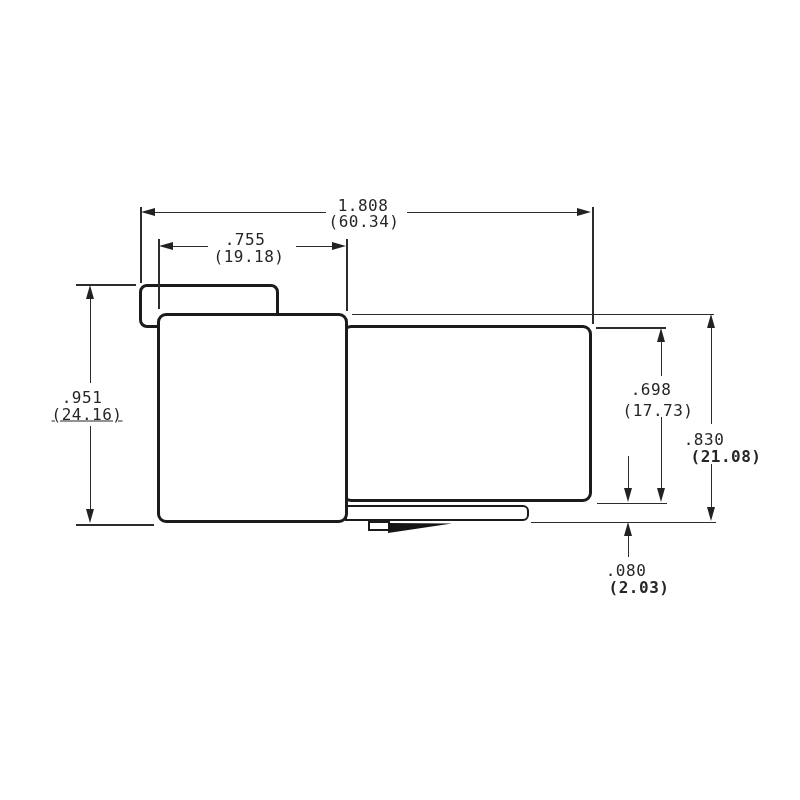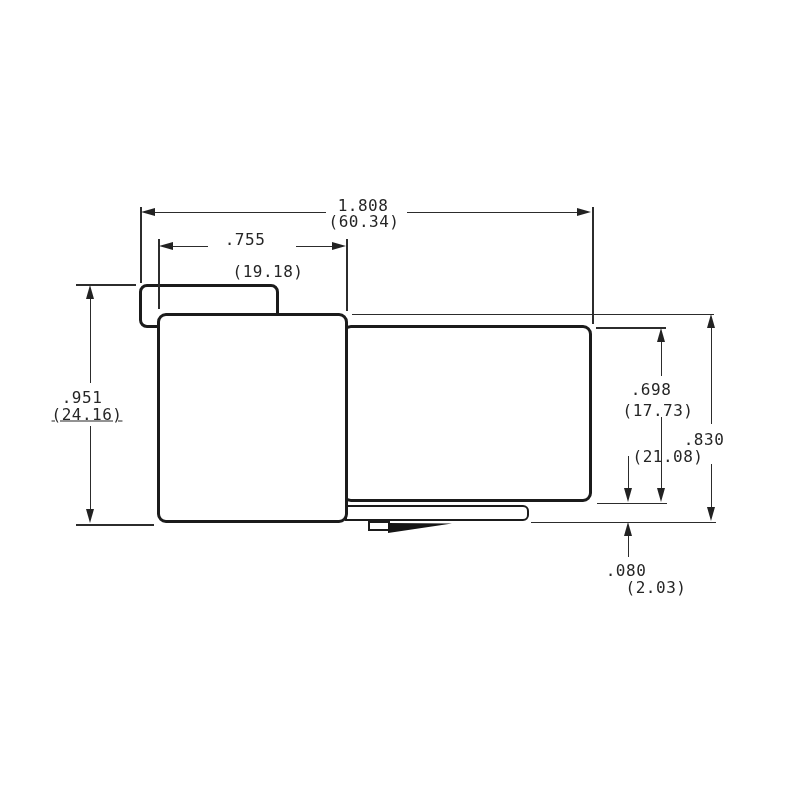--- a/index.html
+++ b/index.html
@@ -80,27 +80,27 @@
 
   <div class="lnv z6" style="left:627.5px;top:456px;height:34px;"></div>
   <div class="lnv z6" style="left:627.5px;top:534px;height:23px;"></div>
   <div class="ar s z6" style="left:623.5px;top:488px;"></div>
   <div class="ar n z6" style="left:623.5px;top:522px;"></div>
 
   <div class="dlab z7" style="left:363px;top:205px;text-align:center;">1.808</div>
   <div class="dlab z7" style="left:364px;top:221px;">(60.34)</div>
 
   <div class="dlab z7" style="left:245px;top:239px;">.755</div>
-  <div class="dlab z7" style="left:268px;top:256px;margin-top:15px;">(19.18)</div>
+  <div class="dlab z7" style="left:249px;top:256px;">(19.18)</div>
 
   <div class="dlab z7" style="left:82px;top:397px;">.951</div>
   <div class="dlab z7" style="left:87px;top:414px;text-decoration:underline;">(24.16)</div>
 
   <div class="dlab z7" style="left:651px;top:389px;">.698</div>
   <div class="dlab z7" style="left:658px;top:410px;">(17.73)</div>
 
   <div class="dlab z7" style="left:704px;top:439px;">.830</div>
-  <div class="dlab z7" style="left:668px;top:456px;">(21.08)</div>
+  <div class="dlab z7" style="left:726px;top:456px;font-weight:bold;">(21.08)</div>
 
   <div class="dlab z7" style="left:626px;top:570px;">.080</div>
-  <div class="dlab z7" style="left:656px;top:587px;">(2.03)</div>
+  <div class="dlab z7" style="left:639px;top:587px;font-weight:bold;">(2.03)</div>
 
 </div>
 
 </body></html>

